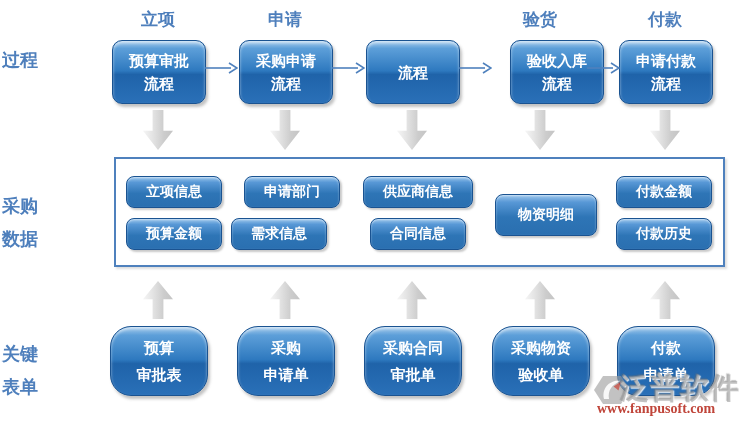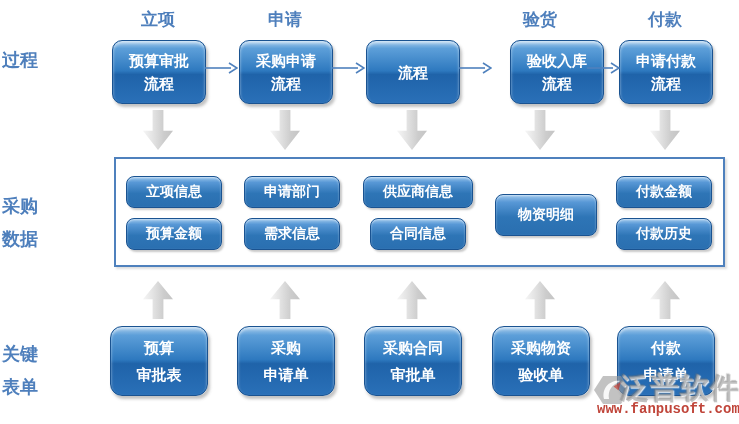--- a/index.html
+++ b/index.html
@@ -20,21 +20,21 @@
   .row-lbl span{display:block;}
   
   .bluebox{
     position:absolute;display:flex;flex-direction:column;justify-content:center;align-items:center;
     color:#fff;font-weight:bold;text-align:center;
     background:linear-gradient(180deg,#a6cbec 0%,#5d9fd9 12%,#2e79bf 48%,#1f63a9 54%,#2a70b8 100%);
     border:1px solid #1a5391;border-radius:10px;
     box-shadow:2px 3px 3px rgba(120,120,120,.45), inset 0 2px 3px rgba(255,255,255,.55);
   }
   .proc{top:40px;width:92px;height:62px;font-size:15px;line-height:23px;}
-  .form{top:326px;width:96px;height:68px;font-size:15px;line-height:27px;border-radius:12px;}
+  .form{top:326px;width:96px;height:68px;font-size:15px;line-height:27px;border-radius:21px;}
   .bluebox span{display:block;}
   
   .pill{
     position:absolute;height:30px;display:flex;justify-content:center;align-items:center;
     color:#fff;font-weight:bold;font-size:14px;
     background:linear-gradient(180deg,#9cc6ec 0%,#5898d6 18%,#2e75b6 55%,#2a6fb0 100%);
     border:1px solid #1a5391;border-radius:8px;
     box-shadow:2px 2px 2px rgba(120,120,120,.4), inset 0 1px 2px rgba(255,255,255,.5);
     text-align:right;
   }
@@ -57,21 +57,21 @@
   
   .wm-logo{position:absolute;left:594px;top:372px;width:36px;height:36px;opacity:.85;}
   .wm-brand{
     position:absolute;left:620px;top:369px;font-size:29px;font-weight:bold;letter-spacing:1px;
     color:rgba(158,158,158,.62);
     text-shadow:1px 1px 1px rgba(255,255,255,.85),-1px -1px 1px rgba(110,110,110,.4);
     white-space:nowrap;
   }
   .wm-url{
     position:absolute;left:597px;top:401px;font-size:14px;font-weight:bold;
-    font-family:Liberation Mono, monospace;
+    font-family:Liberation Serif, serif;
     color:var(--watermark-red,#c0453a);white-space:nowrap;
   }
 </style>
 </head>
 <body>
 
 <div id="stage">
 
   <div class="col-hdr" style="left:108px">立项</div>
   <div class="col-hdr" style="left:235px">申请</div>
@@ -131,21 +131,21 @@
   <div class="gray-arrow gray-down" style="left:270px"></div>
   <div class="gray-arrow gray-down" style="left:397px"></div>
   <div class="gray-arrow gray-down" style="left:525px"></div>
   <div class="gray-arrow gray-down" style="left:650px"></div>
 
   <div class="panel"></div>
 
   <div class="pill" style="left:126px;top:176px;width:94px">立项信息</div>
   <div class="pill" style="left:126px;top:218px;width:94px">预算金额</div>
   <div class="pill" style="left:244px;top:176px;width:94px">申请部门</div>
-  <div class="pill" style="left:244px;top:218px;width:94px">需求信息</div>
+  <div class="pill" style="left:231px;top:218px;width:94px">需求信息</div>
   <div class="pill" style="left:370px;top:218px;width:94px">合同信息</div>
   <div class="pill" style="left:363px;top:176px;width:108px">供应商信息</div>
   <div class="pill" style="left:495px;top:194px;width:100px;height:40px">物资明细</div>
   <div class="pill" style="left:616px;top:176px;width:94px">付款金额</div>
   <div class="pill" style="left:616px;top:218px;width:94px">付款历史</div>
 
   <div class="gray-arrow gray-up" style="left:143px"></div>
   <div class="gray-arrow gray-up" style="left:270px"></div>
   <div class="gray-arrow gray-up" style="left:397px"></div>
   <div class="gray-arrow gray-up" style="left:525px"></div>

